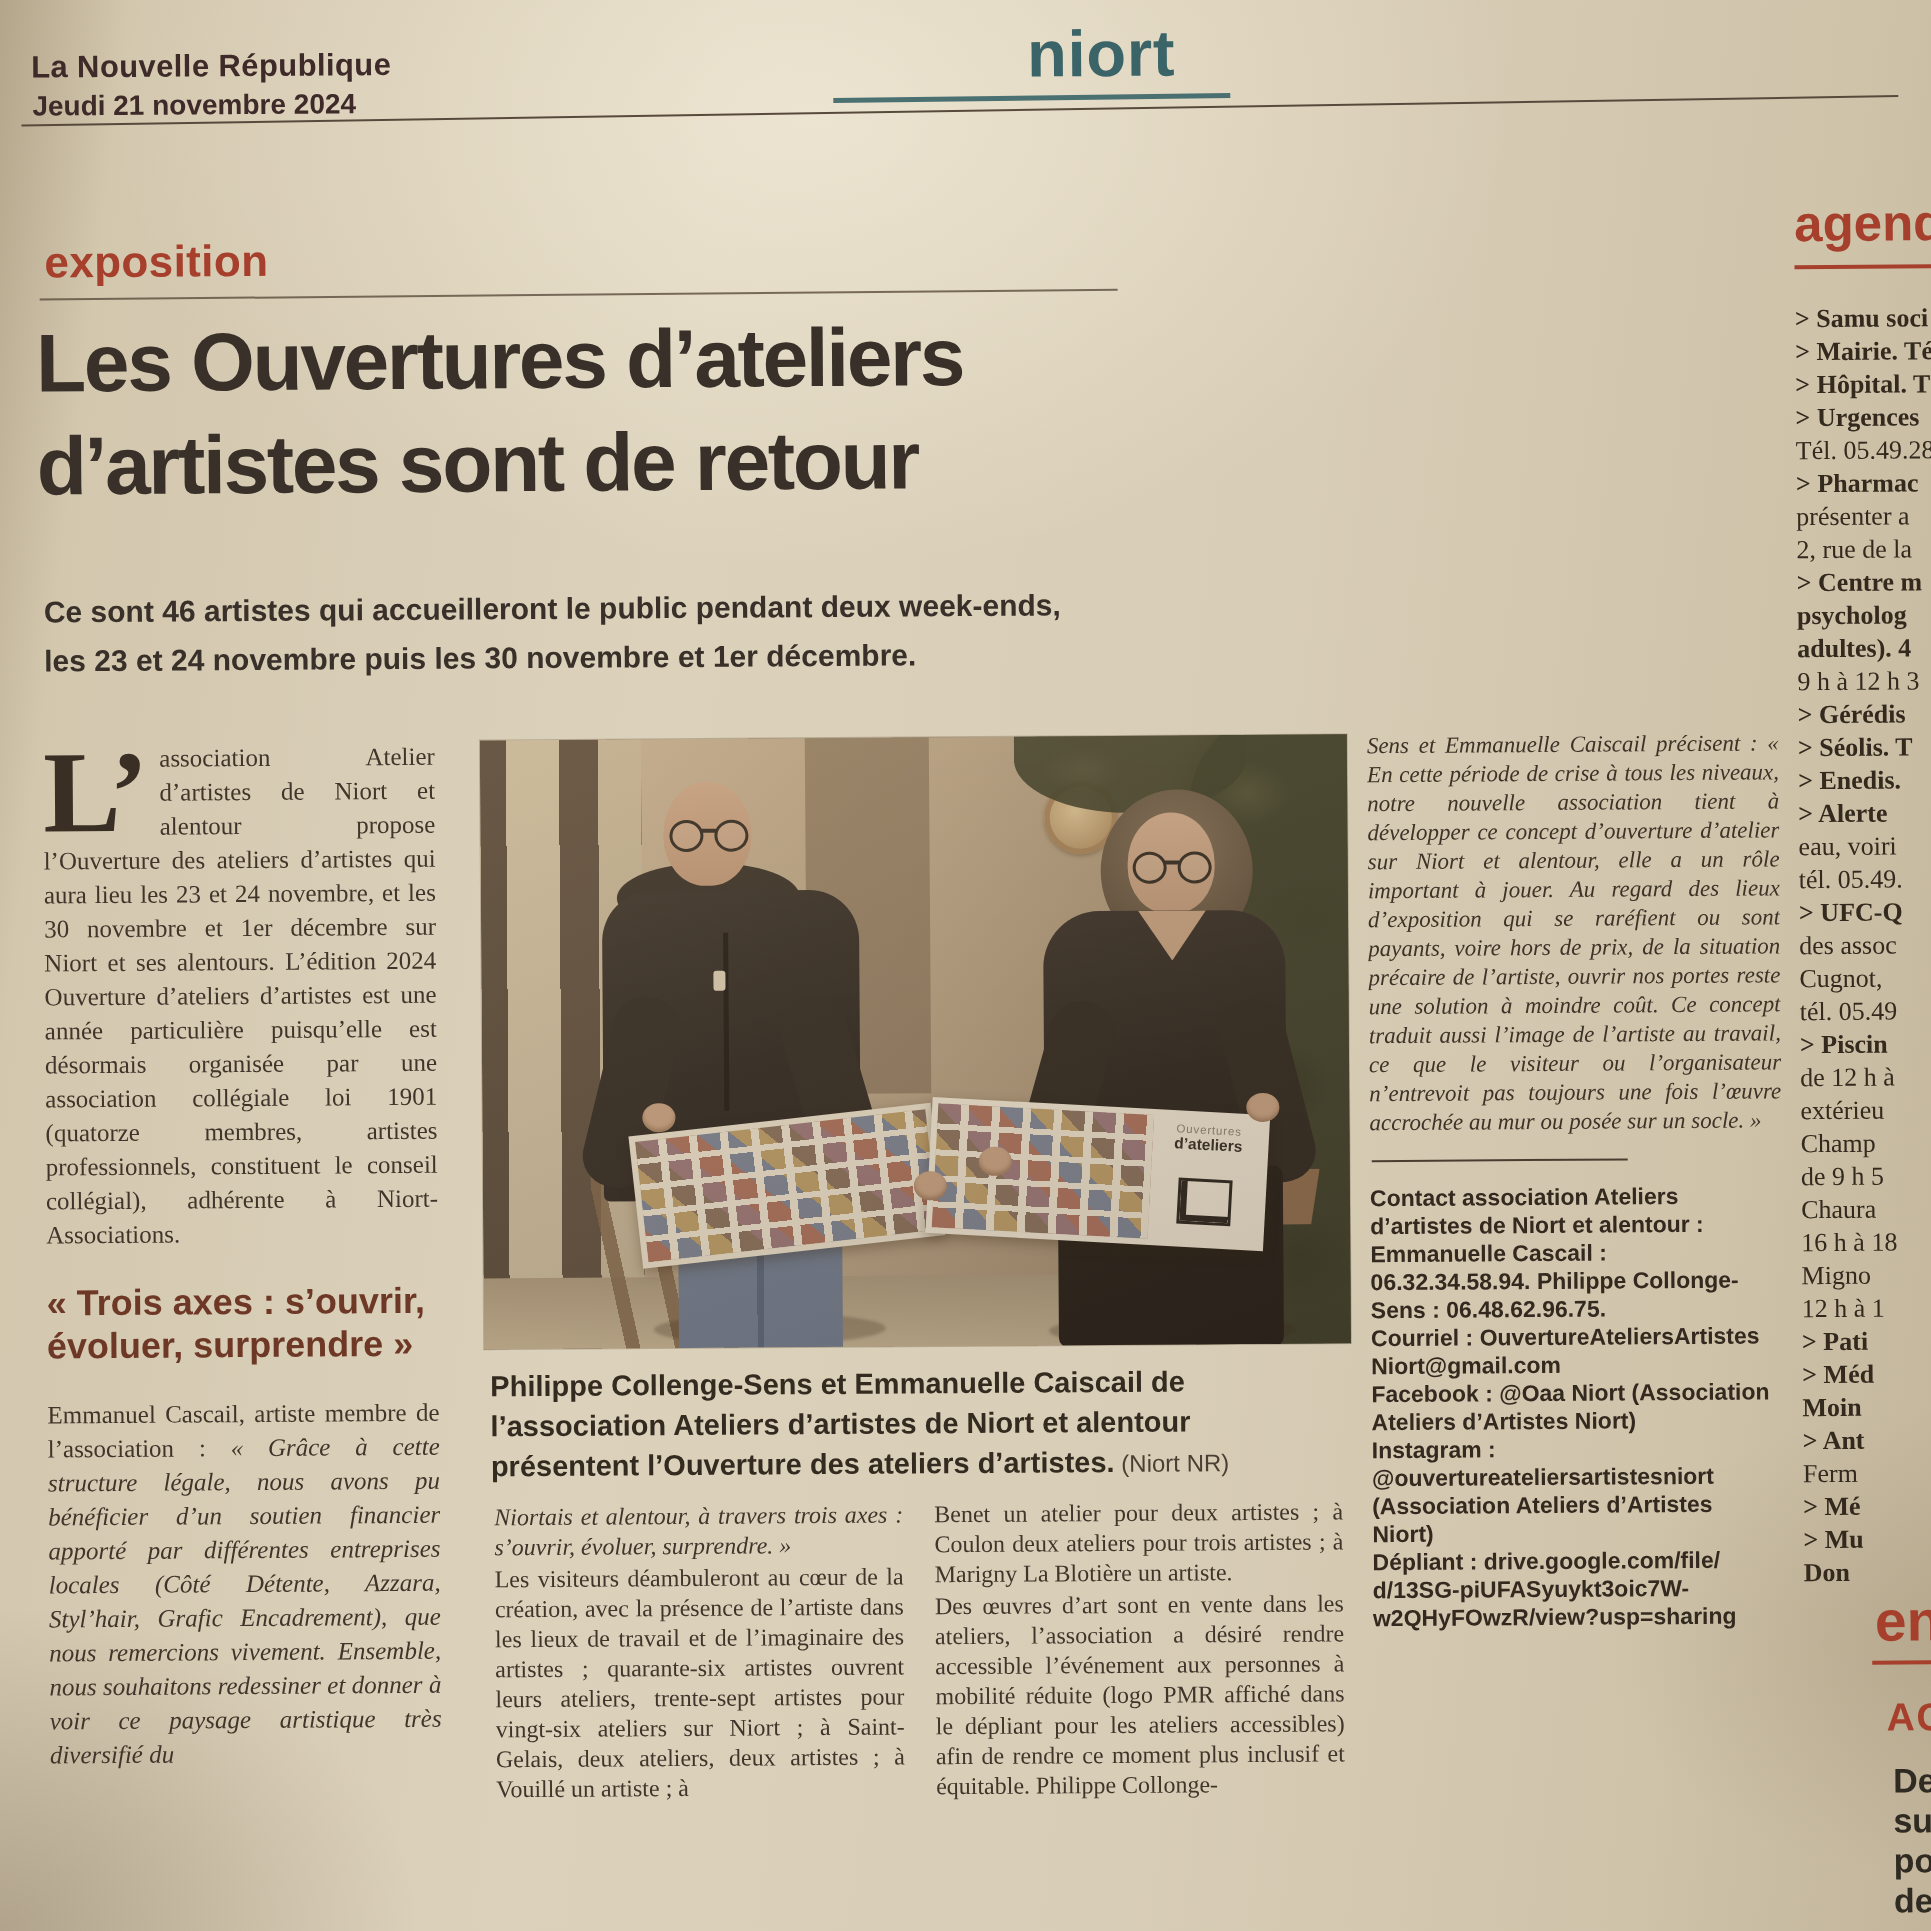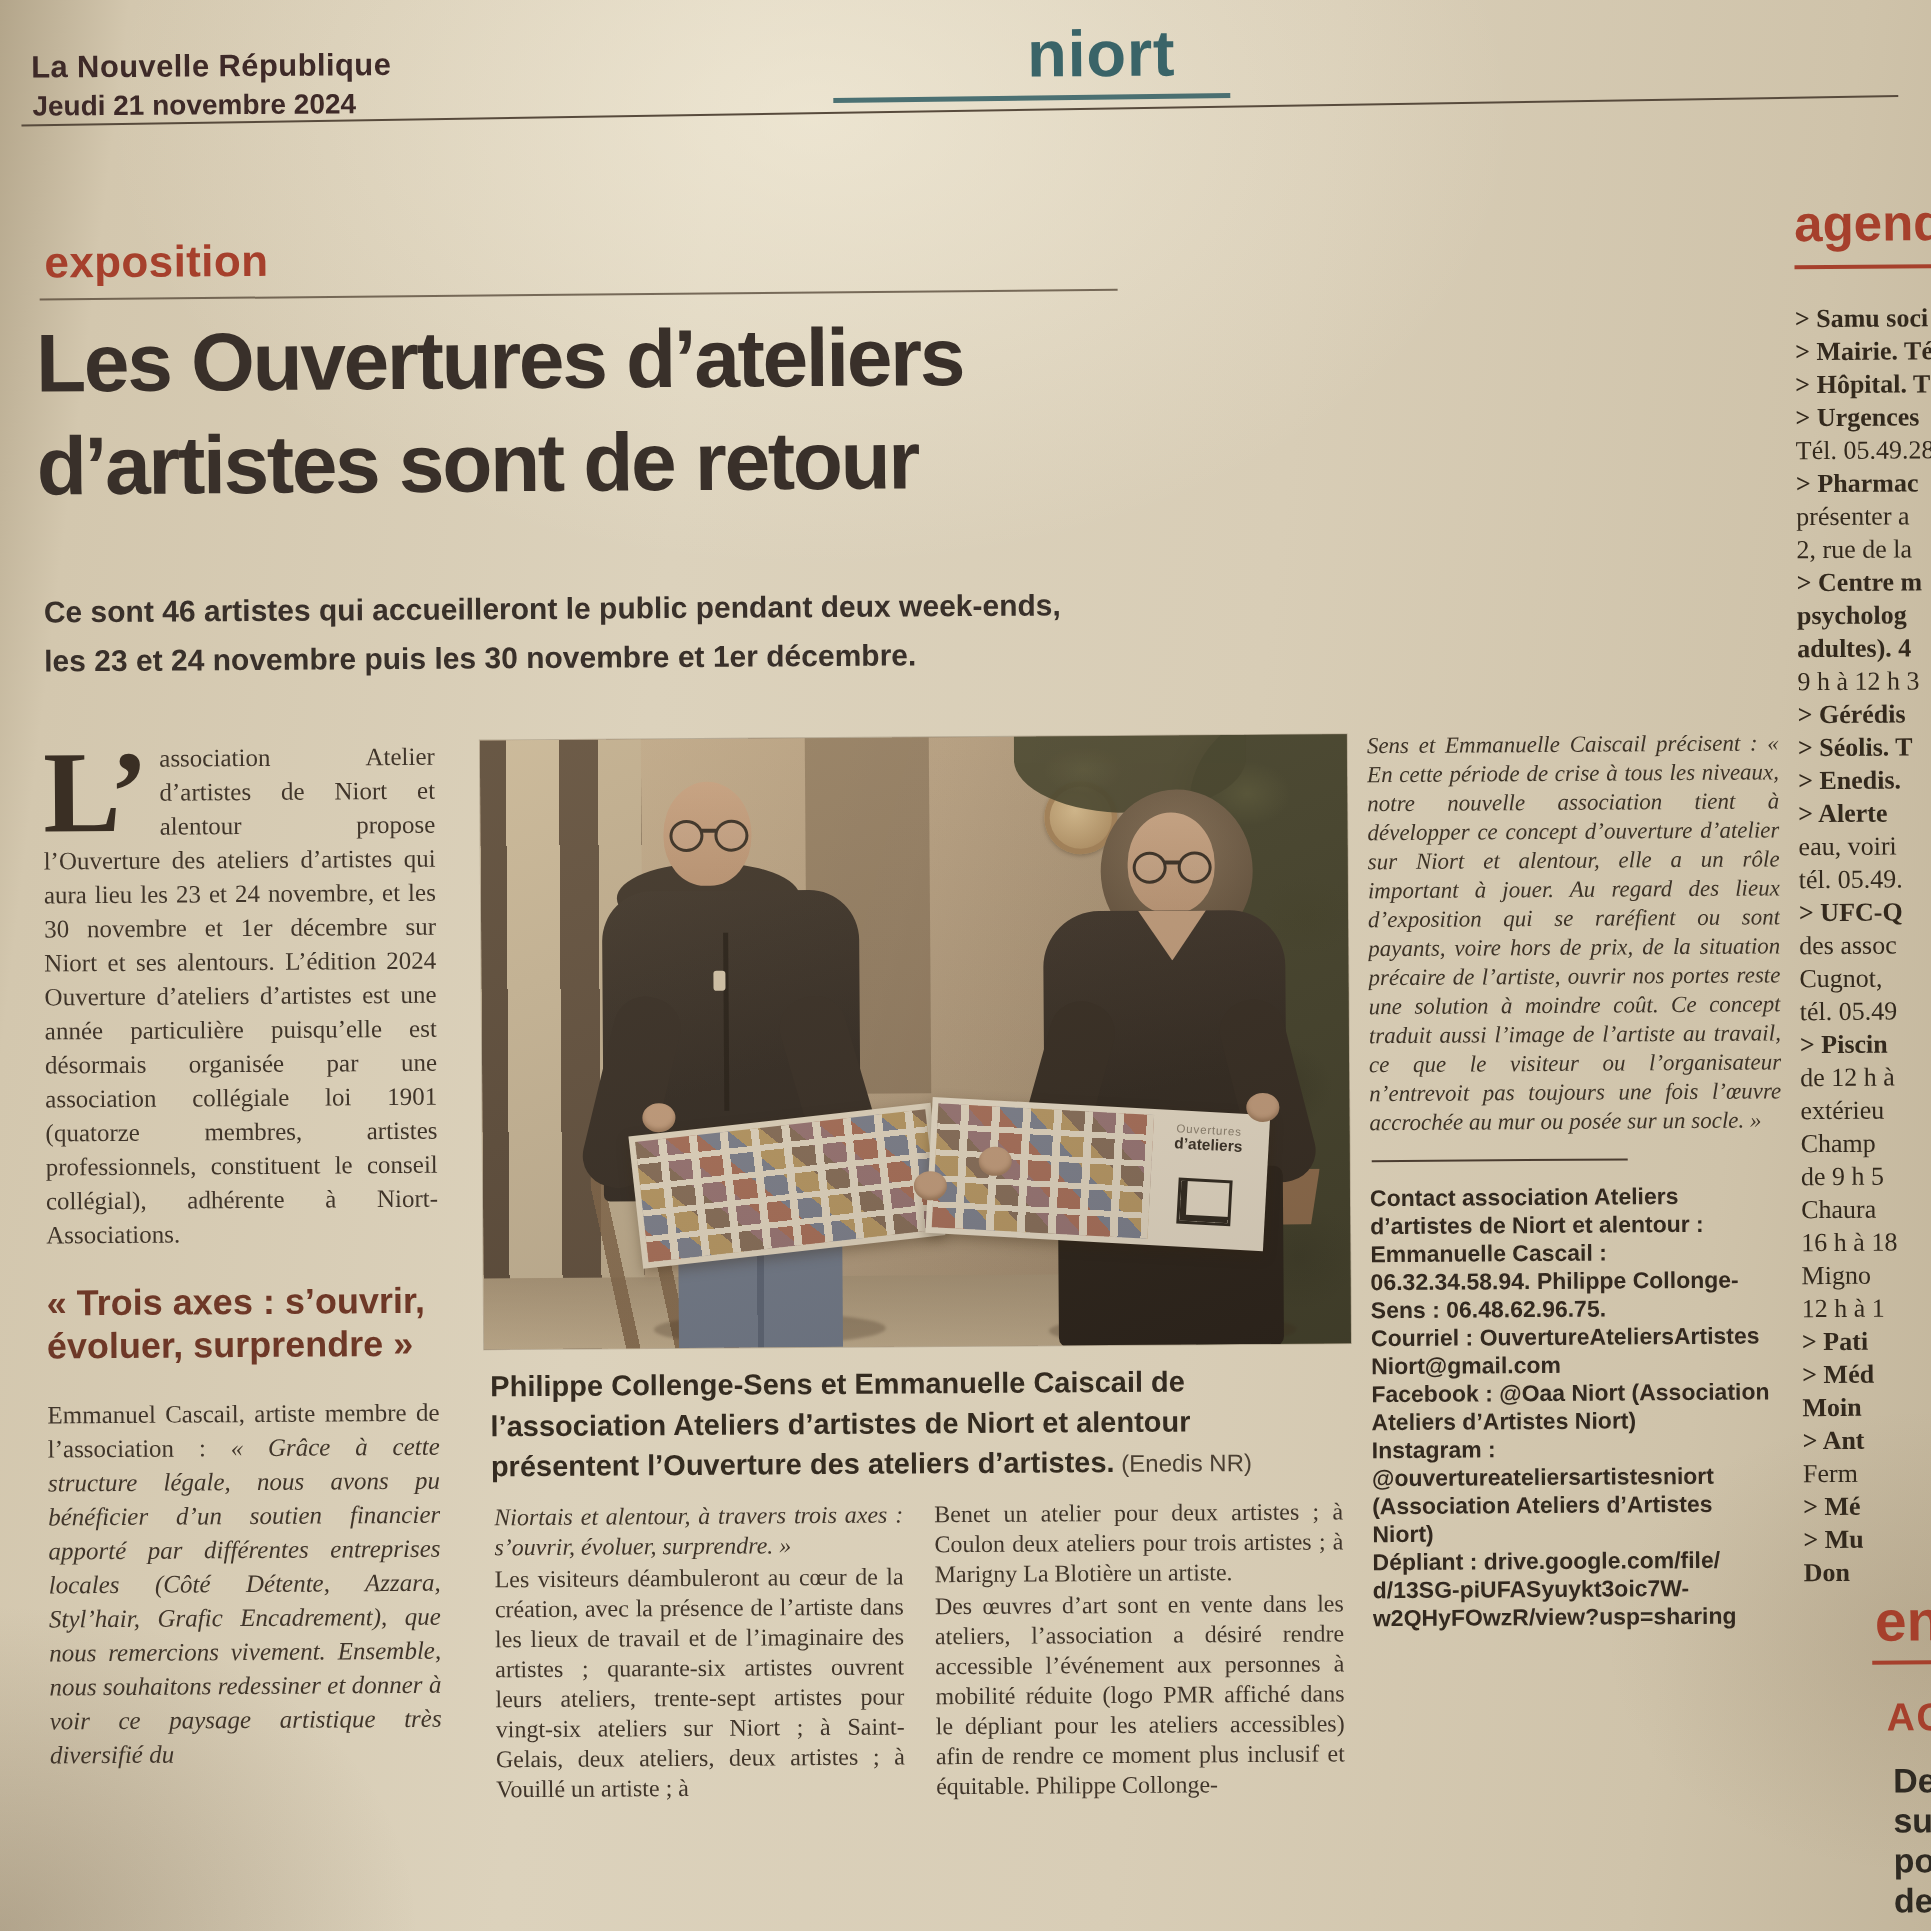--- a/index.html
+++ b/index.html
@@ -195,21 +195,21 @@
         </div>
         <div class="leaf-logo"></div>
       </div>
       <div class="hand h1"></div>
       <div class="hand h2"></div>
       <div class="hand h3"></div>
       <div class="hand h4"></div>
       <div class="ph-tone"></div>
     </div>
 
-    <div class="abs caption"><span>Philippe Collenge-Sens et Emmanuelle Caiscail de l’association Ateliers d’artistes de Niort et alentour présentent l’Ouverture des ateliers d’artistes.</span><span class="credit"> (Enedis NR)</span></div>
+    <div class="abs caption"><span>Philippe Collenge-Sens et Emmanuelle Caiscail de l’association Ateliers d’artistes de Niort et alentour présentent l’Ouverture des ateliers d’artistes.</span><span class="credit"> (Niort NR)</span></div>
 
     <div class="abs col col-2 serif">
       <p class="bp ital">Niortais et alentour, à travers trois axes : s’ouvrir, évoluer, surprendre. »</p>
       <p class="bp">Les visiteurs déambuleront au cœur de la création, avec la présence de l’artiste dans les lieux de travail et de l’imaginaire des artistes ; quarante-six artistes ouvrent leurs ateliers, trente-sept artistes pour vingt-six ateliers sur Niort ; à Saint-Gelais, deux ateliers, deux artistes ; à Vouillé un artiste ; à</p>
     </div>
 
     <div class="abs col col-3 serif">
       <p class="bp">Benet un atelier pour deux artistes ; à Coulon deux ateliers pour trois artistes ; à Marigny La Blotière un artiste.</p>
       <p class="bp">Des œuvres d’art sont en vente dans les ateliers, l’association a désiré rendre accessible l’événement aux personnes à mobilité réduite (logo PMR affiché dans le dépliant pour les ateliers accessibles) afin de rendre ce moment plus inclusif et équitable. Philippe Collonge-</p>
     </div>

